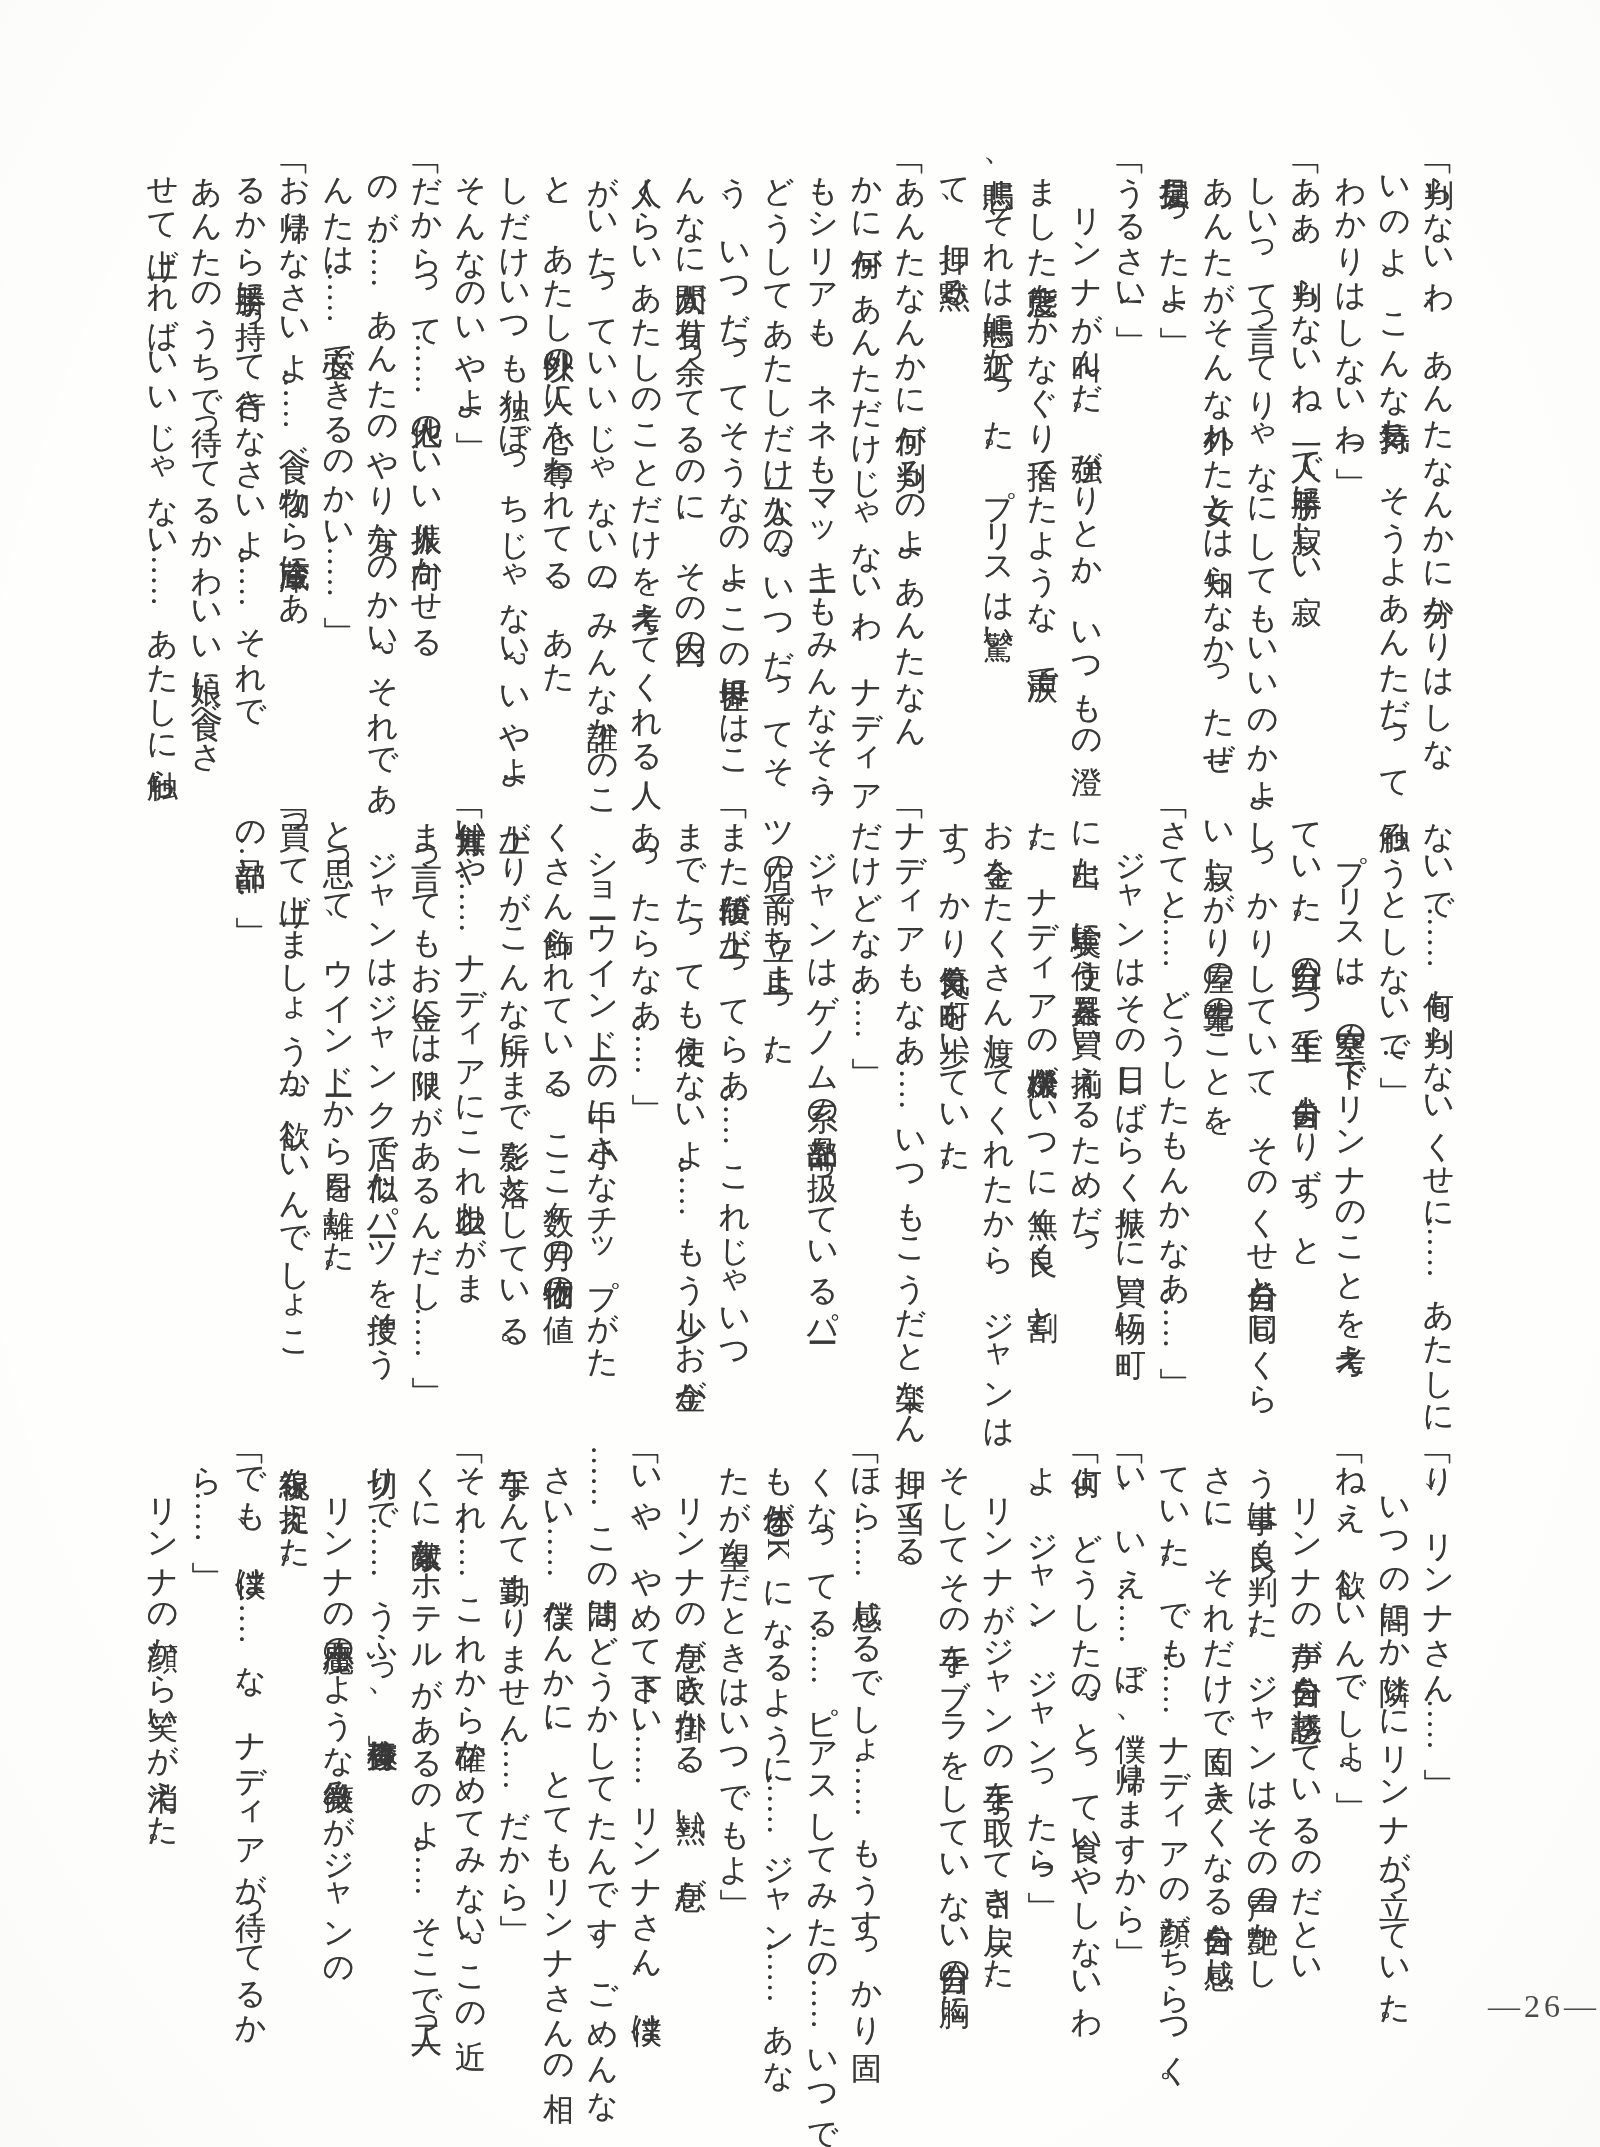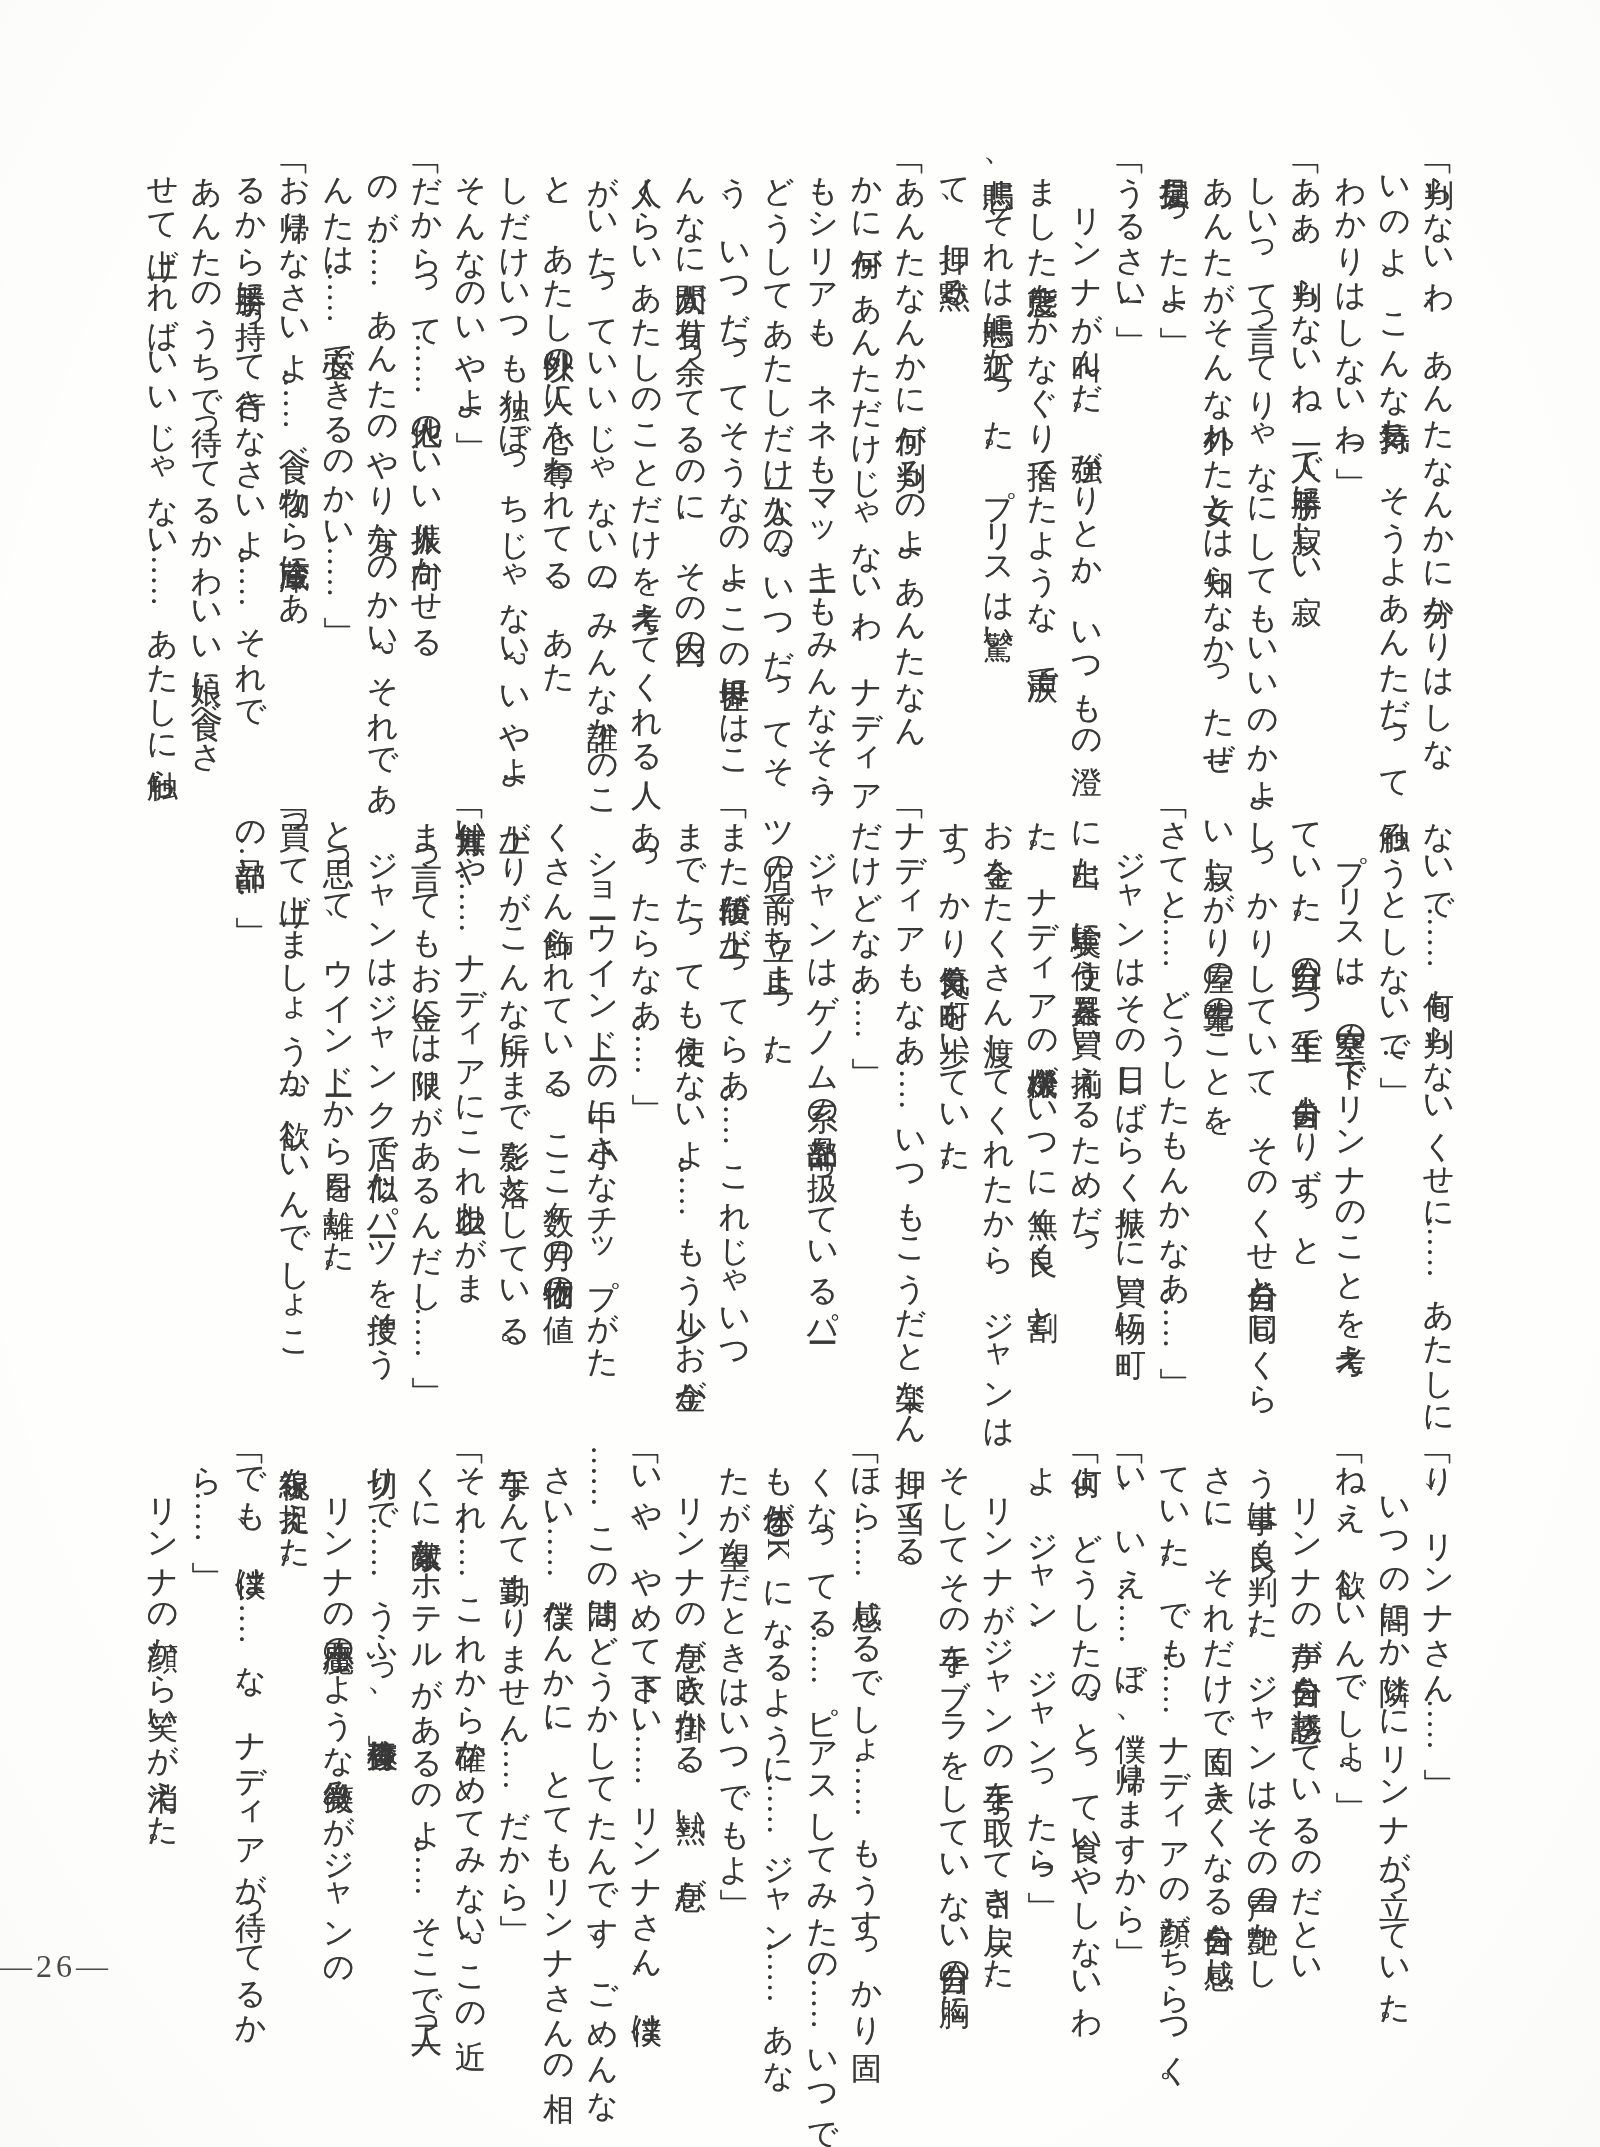--- a/index.html
+++ b/index.html
@@ -43,24 +43,24 @@
     width: 44px;
     font-size: 31px;
     line-height: 44px;
     text-align: left;
     letter-spacing: 0;
     
     text-shadow: 0 0 0.4px rgba(40,40,40,0.55);
   }
   .footer {
     position: absolute;
-    top: 1948px;
+    top: 1988px;
     left: 0;
     width: 100%;
-    text-align: left;
+    text-align: right;
     font-size: 32px;
     letter-spacing: 4px;
     color: #4a4a4a;
   }
 </style>
 </head>
 <body>
 
 <div class="page">
 

